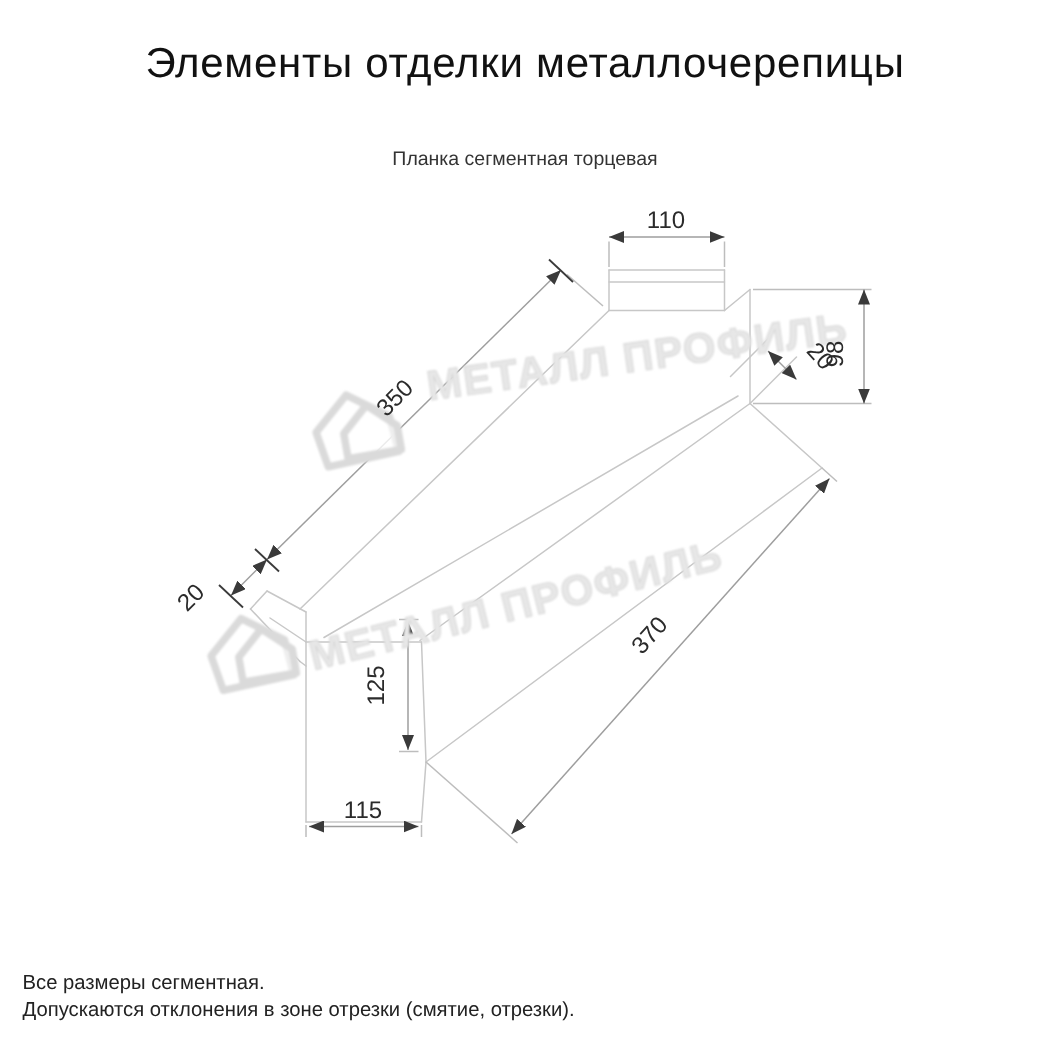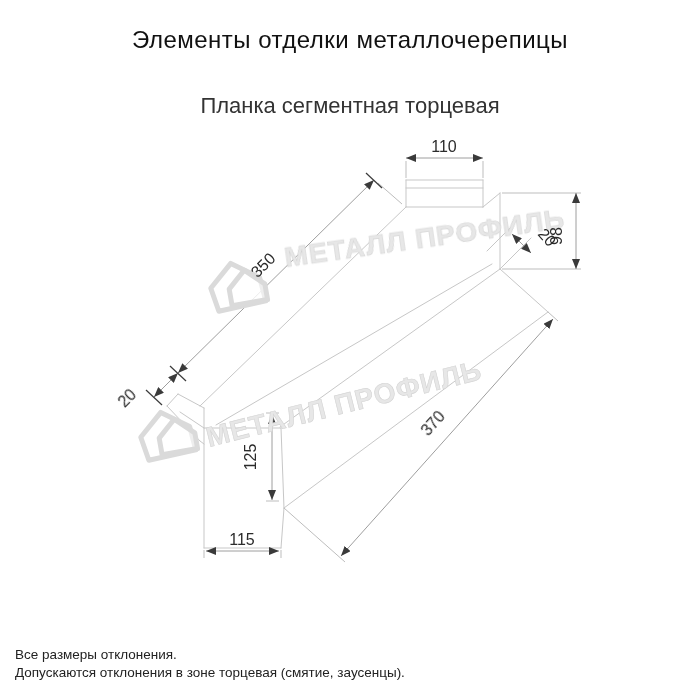--- a/index.html
+++ b/index.html
@@ -2,25 +2,25 @@
 <html><head>
 <meta charset="utf-8">
 <style>
   html,body{margin:0;padding:0;}
   body{
     width:700px;height:700px;background:#ffffff;position:relative;overflow:hidden;
     font-family:"Liberation Sans", sans-serif;
   }
   .title{
     position:absolute;top:26px;left:0;width:700px;text-align:center;
-    font-size:24px;color:#111;letter-spacing:0.5px;
+    font-size:28px;color:#111;letter-spacing:0.5px;
   }
   .subtitle{
     position:absolute;top:95px;left:0;width:700px;text-align:center;
-    font-size:22px;line-height:22px;color:#333;
+    font-size:13px;line-height:22px;color:#333;
   }
   .footer{
     position:absolute;left:15px;top:646px;width:670px;
     font-size:13.5px;line-height:17.5px;color:#222;
   }
   svg{position:absolute;top:0;left:0;}
   .edge{stroke:#c7c7c7;stroke-width:1;fill:none;stroke-linecap:round;}
   .ext{stroke:#bdbdbd;stroke-width:1;fill:none;}
   .dim{stroke:#9e9e9e;stroke-width:1;fill:none;}
   .slash{stroke:#3a3a3a;stroke-width:1.2;fill:none;}
@@ -127,15 +127,15 @@
     <text class="dimtext" x="131" y="402" transform="rotate(-45 131 402)">20</text>
     <text class="dimtext" x="543" y="241" transform="rotate(48 543 241)">20</text>
     <text class="dimtext" x="562" y="236" transform="rotate(-90 562 236)">98</text>
     <text class="dimtext" x="256" y="457" transform="rotate(-90 256 457)">125</text>
     <text class="dimtext" x="437" y="427" transform="rotate(-48 437 427)">370</text>
     <text class="dimtext" x="242" y="545">115</text>
   </g>
 </svg>
 
 <div class="footer">
-  <div>Все размеры отклонения.</div>
-  <div>Допускаются отклонения в зоне торцевая (смятие, заусенцы).</div>
+  <div>Все размеры сегментная.</div>
+  <div>Допускаются отклонения в зоне отрезки (смятие, отрезки).</div>
 </div>
 
 </body></html>

